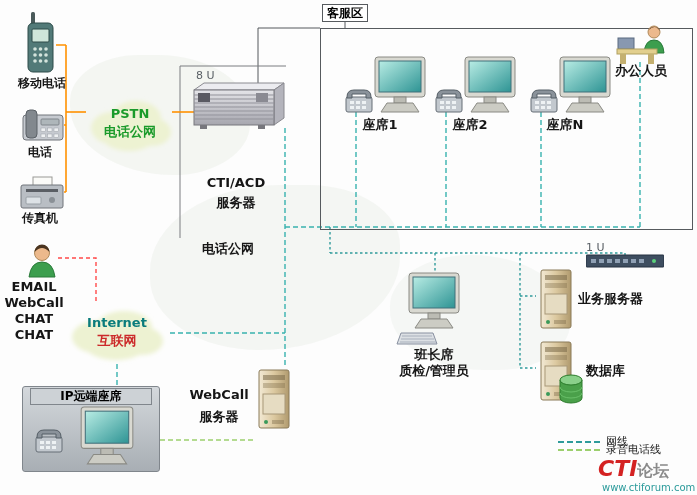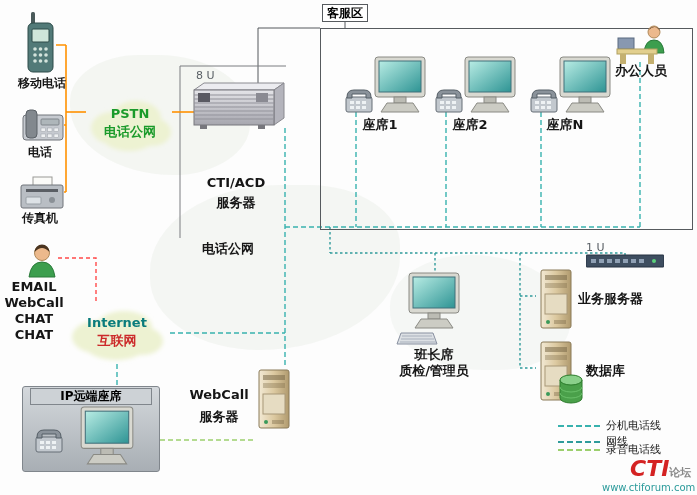--- a/index.html
+++ b/index.html
@@ -33,22 +33,22 @@
            border-radius:3px; z-index:2; }
   .panel-hd { position:absolute; background:#cdd2d6; border:1px solid #80868c; font-size:12px;
               font-weight:bold; text-align:center; line-height:15px; z-index:3; }
   .leg-row { position:absolute; display:flex; align-items:center; gap:6px; z-index:3; }
   .leg-line { width:42px; height:0; }
   .leg-line.l1 { border-top:2px dashed #38b2ae; }
   .leg-line.l2 { border-top:2px dashed #2f9b9b; }
   .leg-line.l3 { border-top:2px dashed #9ccf6d; }
   .leg-row span.t { font-size:11px; color:#222; }
   .logo { position:absolute; z-index:3; white-space:nowrap; }
-  .logo .cti { color:#d42222; font-weight:bold; font-style:italic; font-size:22px;margin-left:32px; }
-  .logo .forum { color:#8a8a8a; font-weight:bold; font-size:11px;text-align:right; }
+  .logo .cti { color:#d42222; font-weight:bold; font-style:italic; font-size:22px; }
+  .logo .forum { color:#8a8a8a; font-weight:bold; font-size:16px;text-align:right; }
   .logo-url { position:absolute; font-size:10px; color:#2a9a9a; z-index:3; }
 </style>
 </head>
 <body>
 
 <div id="canvas">
 
   <svg width="0" height="0" style="position:absolute">
     <defs>
       <linearGradient id="scr" x1="0" y1="0" x2="1" y2="1">
@@ -398,24 +398,20 @@
   </span>
   <span class="icon" style="left:80px;top:406px">
     <svg width="54" height="62" viewBox="0 0 52 60">
       <rect x="1" y="1" width="50" height="40" rx="3" fill="#d9d9d1" stroke="#8a8a84"></rect>
       <rect x="5" y="5" width="42" height="31" fill="url(#scr)" stroke="#41707a"></rect>
       <rect x="20" y="41" width="12" height="6" fill="#bcbcb4" stroke="#8a8a84"></rect>
       <path d="M13,47 h26 l6,9 H7 z" fill="#ccccc4" stroke="#8a8a84"></path>
     </svg>
   </span>
 
-  <div class="leg-row" style="left:558px;top:418px">
-    <span class="leg-line l1"></span>
-    <span class="t">分机电话线</span>
-  </div>
   <div class="leg-row" style="left:558px;top:434px">
     <span class="leg-line l2"></span>
     <span class="t">网线</span>
   </div>
   <div class="leg-row" style="left:558px;top:442px">
     <span class="leg-line l3"></span>
     <span class="t">录音电话线</span>
   </div>
 
   <div class="logo" style="left:598px;top:456px">

